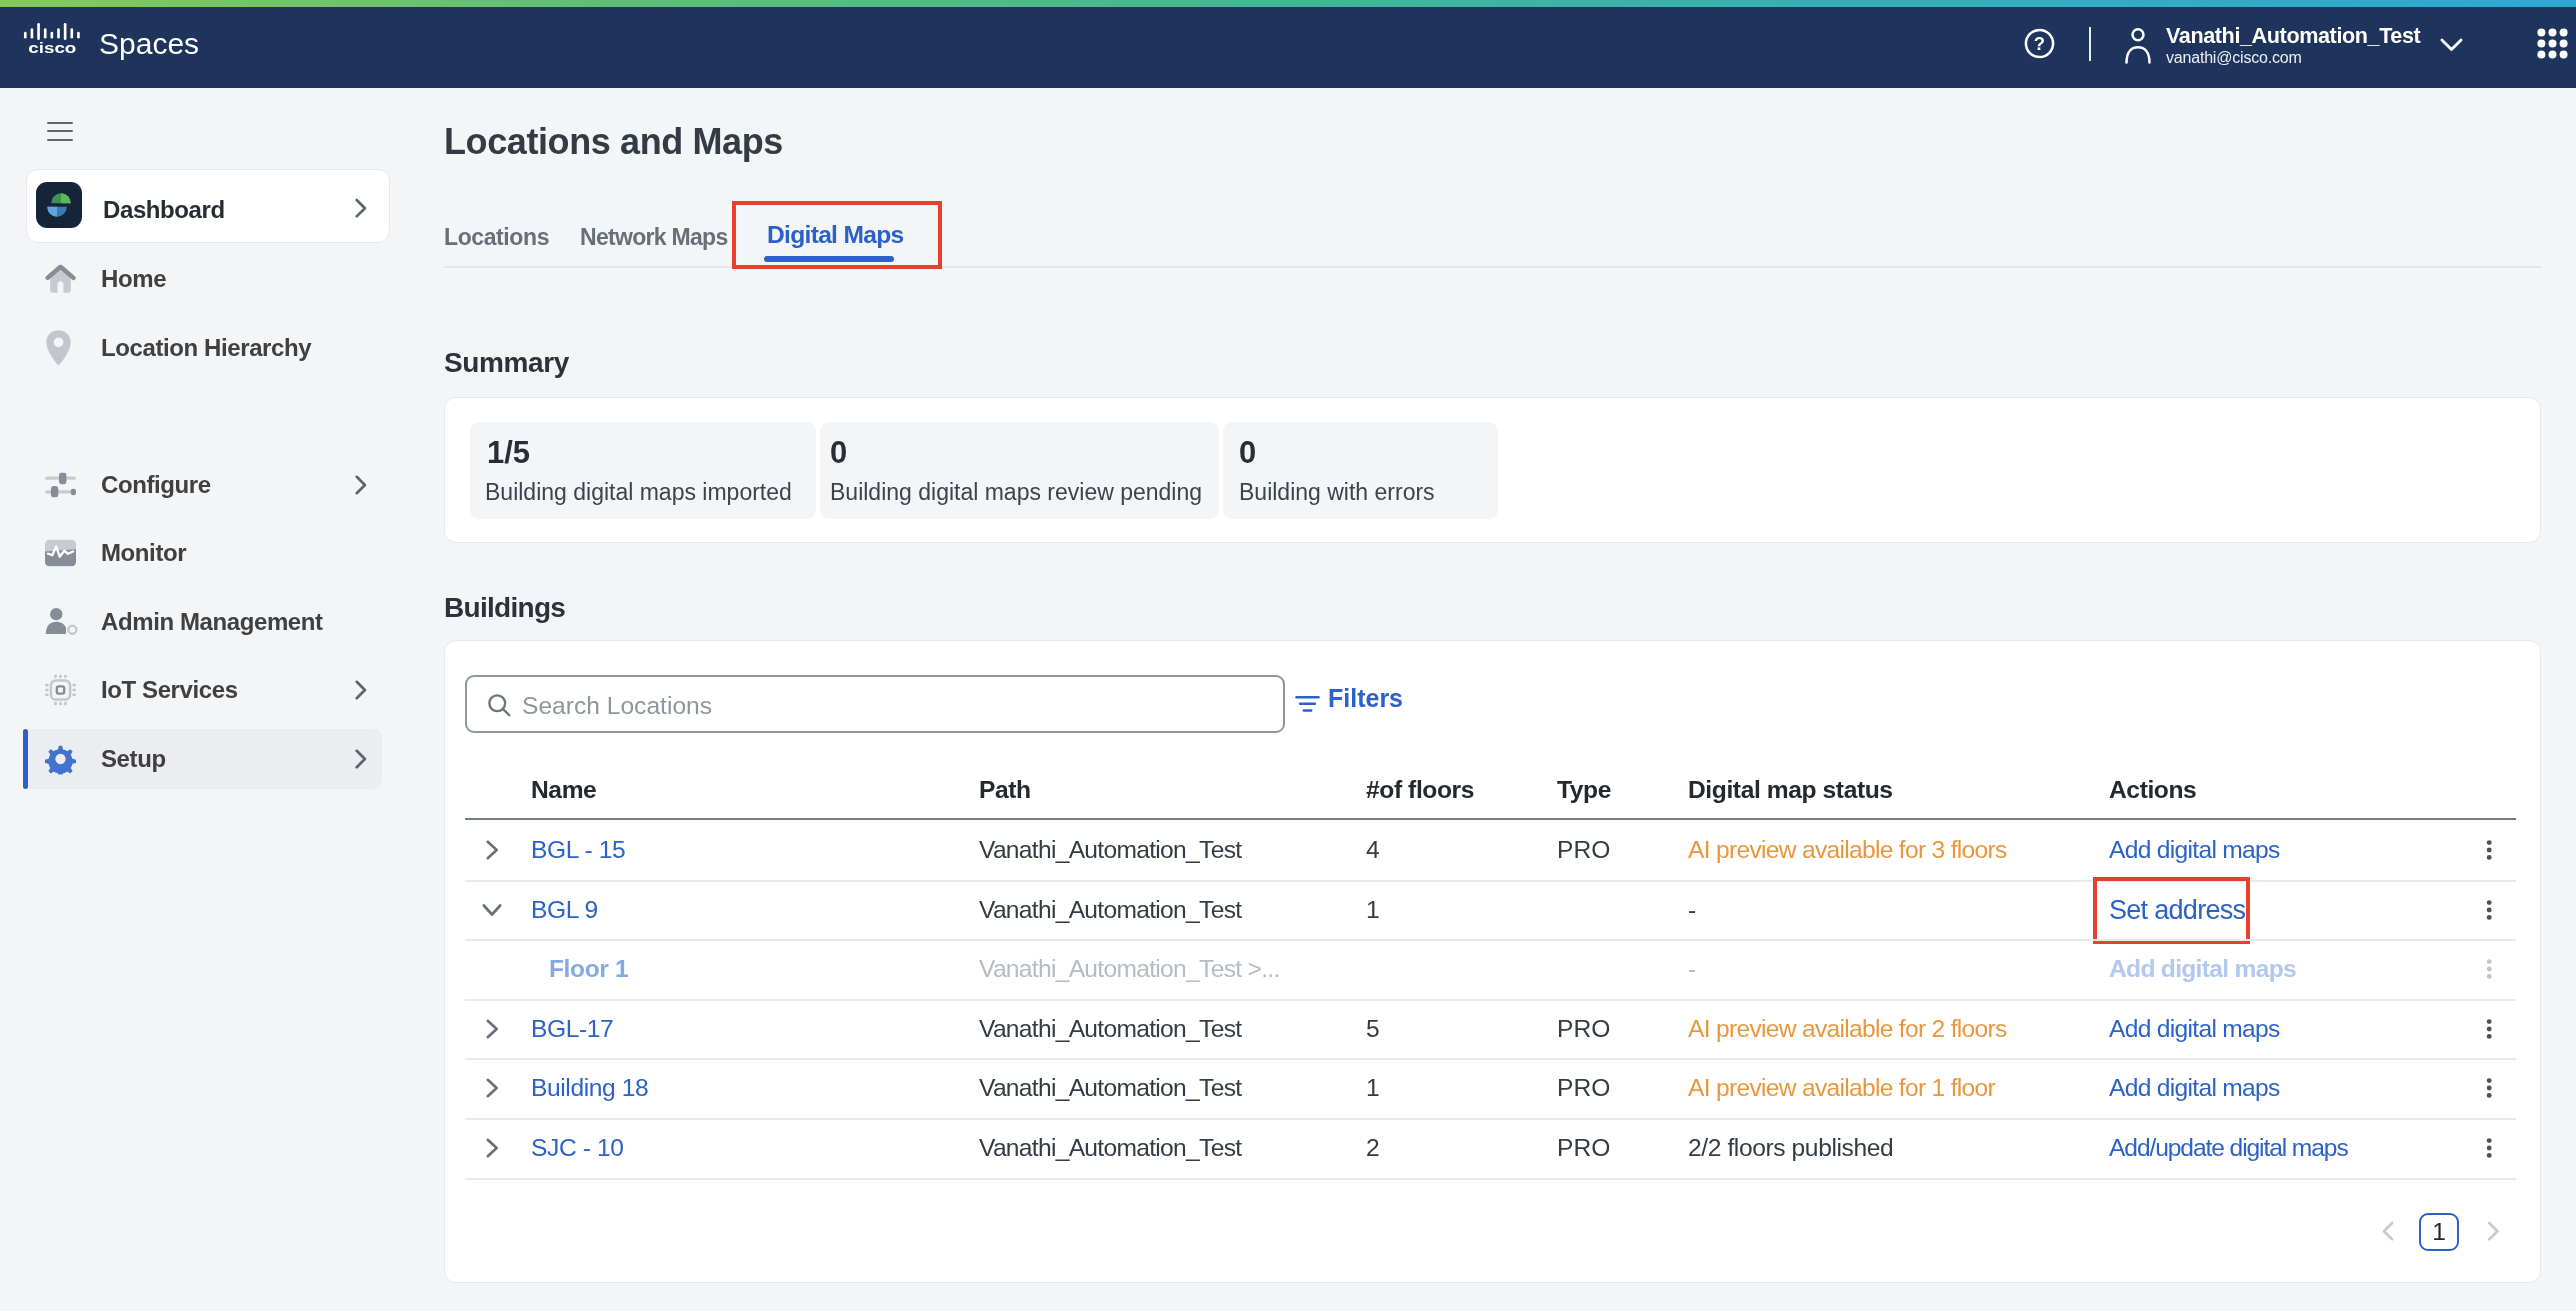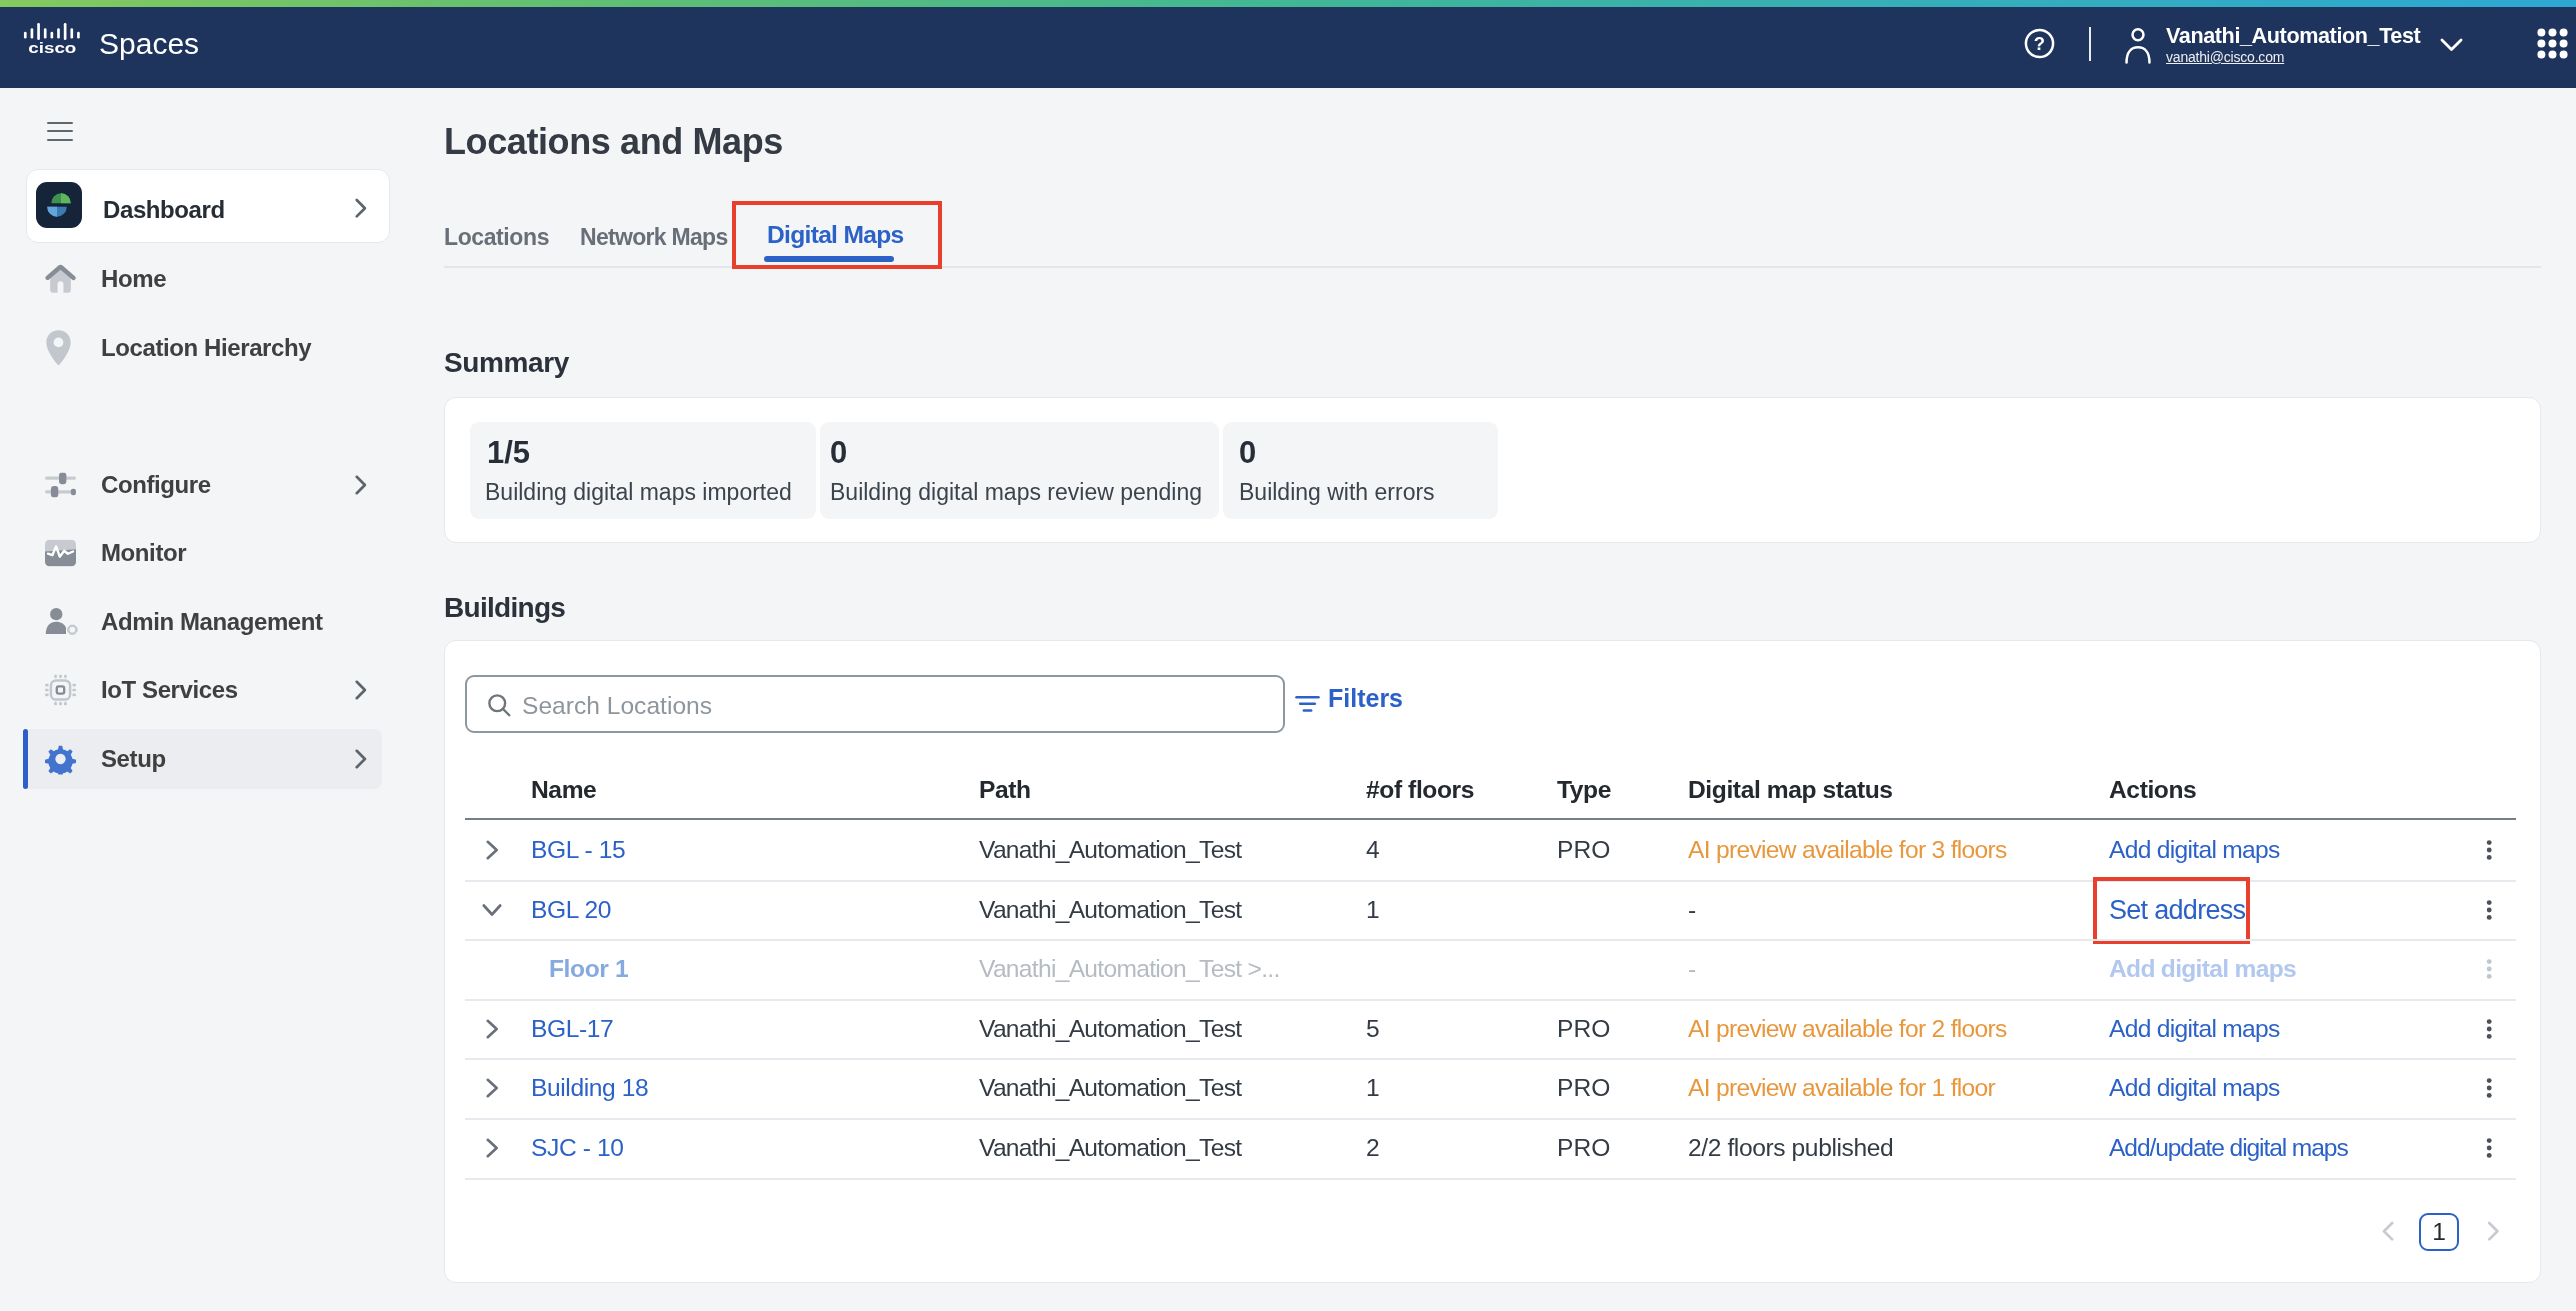--- a/index.html
+++ b/index.html
@@ -49,21 +49,21 @@
     <circle cx="21" cy="21" r="18.4" fill="none" stroke="#fff" stroke-width="3.4"></circle>
     <text x="21" y="30" text-anchor="middle" font-family="Liberation Sans, sans-serif" font-weight="bold" font-size="25" fill="#fff">?</text>
   </svg>
   <div class="abs" style="left:2089px;top:20px;width:1.5px;height:34px;background:rgba(255,255,255,0.9);"></div>
 
   <svg class="abs" style="left:2123px;top:20px;" width="30" height="37" viewBox="0 0 40 50">
     <circle cx="20" cy="10.5" r="7.4" fill="none" stroke="#fff" stroke-width="3.4"></circle>
     <path d="M4.5 48 C4.5 34 11 27.5 20 27.5 C29 27.5 35.5 34 35.5 48" fill="none" stroke="#fff" stroke-width="3.4" stroke-linecap="round"></path>
   </svg>
   <div class="abs" style="left:2166px;top:16.4px;font-size:21.6px;font-weight:bold;color:#fff;letter-spacing:-0.4px;">Vanathi_Automation_Test</div>
-  <div class="abs" style="left:2166px;top:42px;font-size:14px;color:rgba(255,255,255,0.92);letter-spacing:-0.2px;text-decoration:underline;">vanathi@cisco.com</div>
+  <div class="abs" style="left:2166px;top:42px;font-size:16px;color:rgba(255,255,255,0.92);letter-spacing:-0.2px;">vanathi@cisco.com</div>
   <svg class="abs" style="left:2439px;top:30px;" width="25" height="16.4" viewBox="0 0 34 22">
     <polyline points="4,4 17,17 30,4" fill="none" stroke="#fff" stroke-width="3.8" stroke-linecap="round" stroke-linejoin="round"></polyline>
   </svg>
   <svg class="abs" style="left:2534px;top:18.6px;" width="37" height="37" viewBox="0 0 50 50">
     <g fill="#fff">
       <circle cx="10" cy="10" r="5.4"></circle>
         <circle cx="25" cy="10" r="5.4"></circle>
         <circle cx="40" cy="10" r="5.4"></circle>
       <circle cx="10" cy="25" r="5.4"></circle>
         <circle cx="25" cy="25" r="5.4"></circle>
@@ -245,21 +245,21 @@
         <circle cx="7" cy="25" r="3.3"></circle>
       </g>
     </svg>
 </div>
 <div class="sep" style="left:465px;top:880px;width:2051px;"></div>
 
 <div class="row" style="top:880px;">
   <svg class="cell" style="left:480px;" width="24" height="16.4" viewBox="0 0 32 22">
       <polyline points="5,5 16,17 27,5" fill="none" stroke="#697079" stroke-width="3.6" stroke-linecap="round" stroke-linejoin="round"></polyline>
     </svg>
-  <span class="cell t-blue" style="left:531px;font-size:24.6px;letter-spacing:-0.4px;">BGL 20</span>
+  <span class="cell t-blue" style="left:531px;font-size:24.6px;letter-spacing:-0.4px;">BGL 9</span>
   <span class="cell t-dark" style="left:979px;font-size:24.6px;letter-spacing:-0.7px;">Vanathi_Automation_Test</span>
   <span class="cell t-dark" style="left:1366px;font-size:24.6px;">1</span>
   <span class="cell t-dark" style="left:1688px;font-size:24.6px;">-</span>
   <span class="cell t-blue" style="left:2109px;font-size:27px;letter-spacing:-0.7px;">Set address</span>
   <svg class="cell" style="left:2484px;" width="10.4" height="22.4" viewBox="0 0 14 30">
       <g fill="#4a5158">
         <circle cx="7" cy="5" r="3.3"></circle>
         <circle cx="7" cy="15" r="3.3"></circle>
         <circle cx="7" cy="25" r="3.3"></circle>
       </g>

